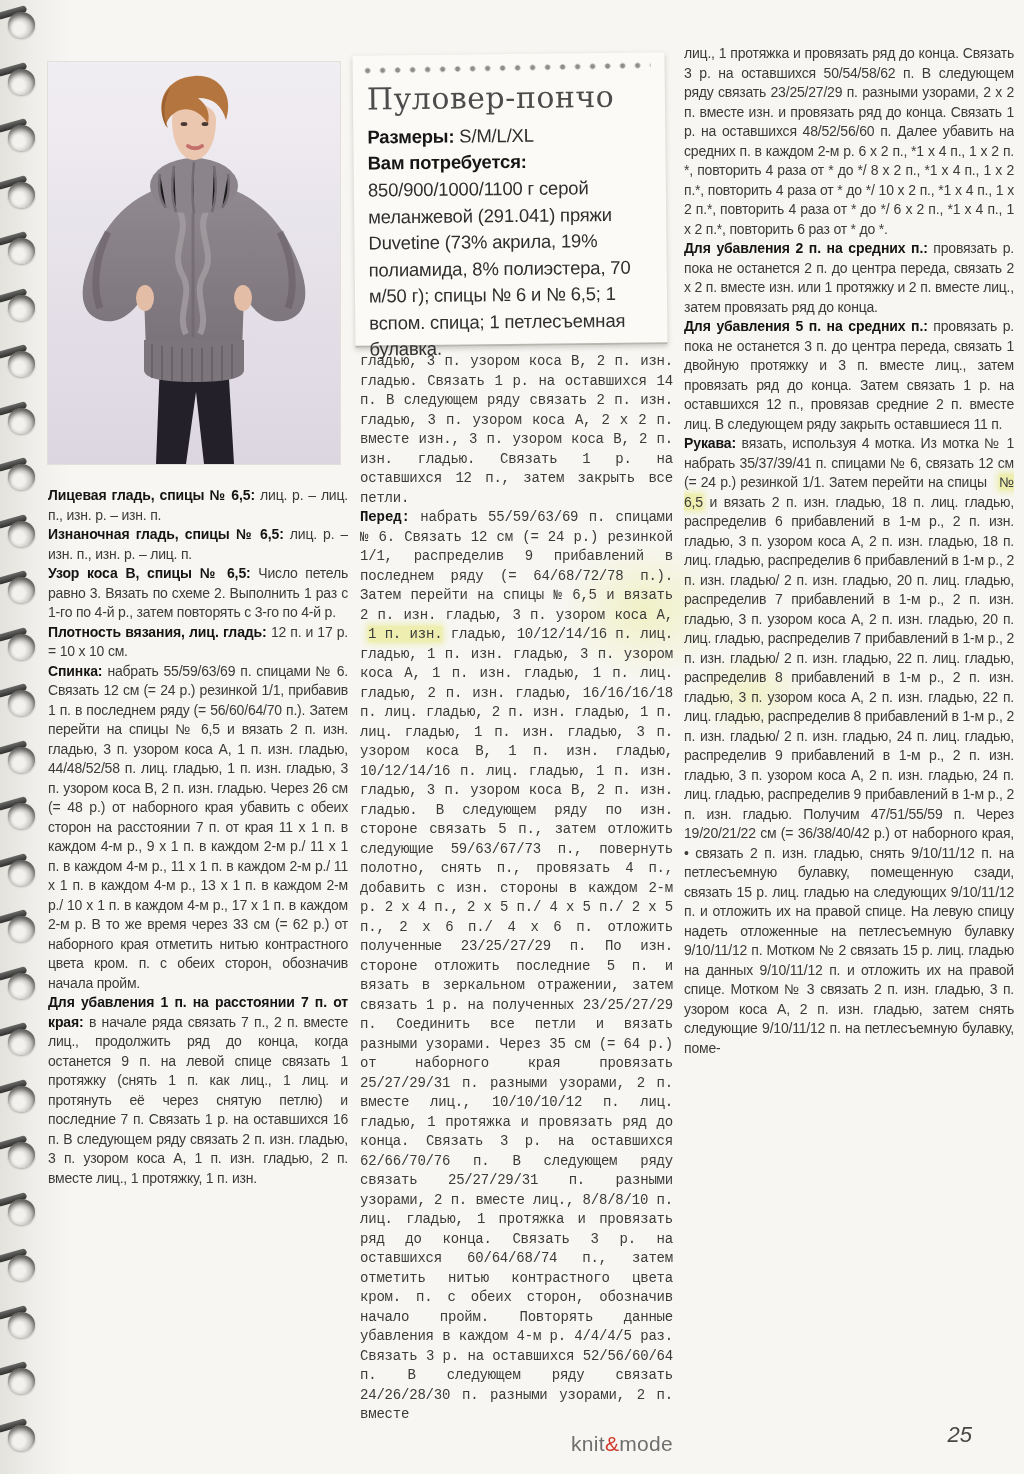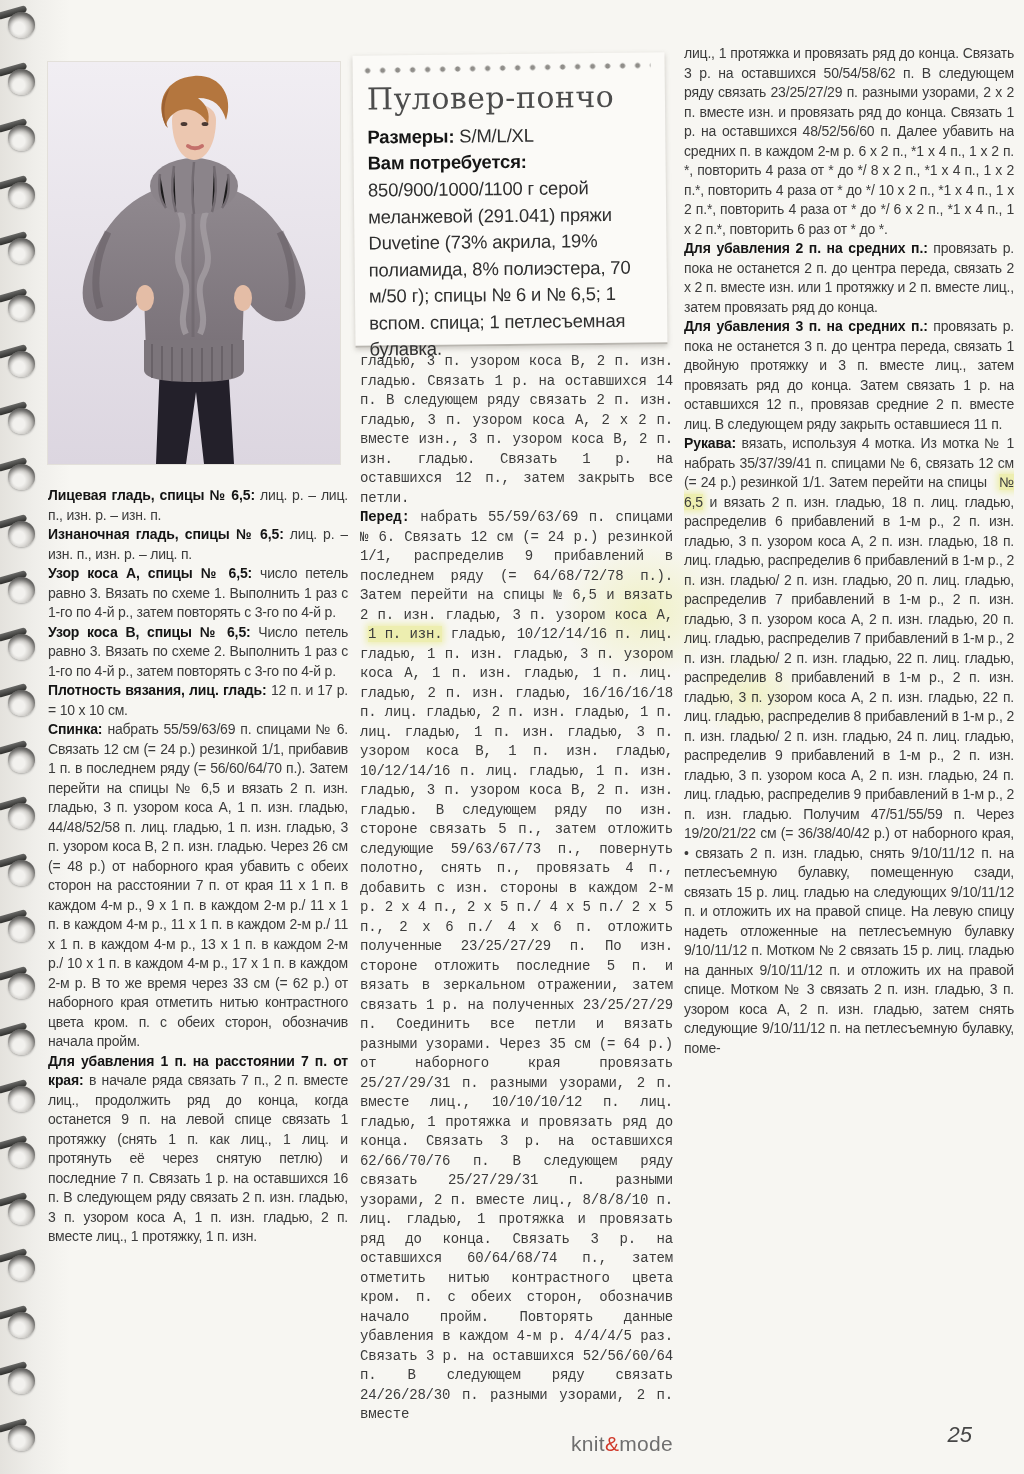--- a/index.html
+++ b/index.html
@@ -157,33 +157,32 @@
     <div class="row"><b>Вам потребуется:</b></div>
     <div class="materials">850/900/1000/1100 г серой меланжевой (291.041) пряжи Duvetine (73% акрила, 19% полиамида, 8% полиэстера, 70 м/50 г); спицы № 6 и № 6,5; 1 вспом. спица; 1 петлесъемная булавка.</div>
   </div>
 
   <div class="stain stain-a"></div>
   <div class="stain stain-b"></div>
 
   <div class="col col-left">
       <p class="para"><b>Лицевая гладь, спицы № 6,5:</b><span> лиц. р. – лиц. п., изн. р. – изн. п.</span></p>
       <p class="para"><b>Изнаночная гладь, спицы № 6,5:</b><span> лиц. р. – изн. п., изн. р. – лиц. п.</span></p>
-      <p class="para"><b>Узор коса А, спицы № 6,5:</b><span> число петель равно 3. Вязать по схеме 1. Выполнить 1 раз с 1-го по 4-й р., затем повторять с 3-го по 4-й р.</span></p>
       <p class="para"><b>Узор коса В, спицы № 6,5:</b><span> Число петель равно 3. Вязать по схеме 2. Выполнить 1 раз с 1-го по 4-й р., затем повторять с 3-го по 4-й р.</span></p>
       <p class="para"><b>Плотность вязания, лиц. гладь:</b><span> 12 п. и 17 р. = 10 х 10 см.</span></p>
       <p class="para"><b>Спинка:</b><span> набрать 55/59/63/69 п. спицами № 6. Связать 12 см (= 24 р.) резинкой 1/1, прибавив 1 п. в последнем ряду (= 56/60/64/70 п.). Затем перейти на спицы № 6,5 и вязать 2 п. изн. гладью, 3 п. узором коса А, 1 п. изн. гладью, 44/48/52/58 п. лиц. гладью, 1 п. изн. гладью, 3 п. узором коса В, 2 п. изн. гладью. Через 26 см (= 48 р.) от наборного края убавить с обеих сторон на расстоянии 7 п. от края 11 х 1 п. в каждом 4-м р., 9 х 1 п. в каждом 2-м р./ 11 х 1 п. в каждом 4-м р., 11 х 1 п. в каждом 2-м р./ 11 х 1 п. в каждом 4-м р., 13 х 1 п. в каждом 2-м р./ 10 х 1 п. в каждом 4-м р., 17 х 1 п. в каждом 2-м р. В то же время через 33 см (= 62 р.) от наборного края отметить нитью контрастного цвета кром. п. с обеих сторон, обозначив начала пройм.</span></p>
       <p class="para"><b>Для убавления 1 п. на расстоянии 7 п. от края:</b><span> в начале ряда связать 7 п., 2 п. вместе лиц., продолжить ряд до конца, когда останется 9 п. на левой спице связать 1 протяжку (снять 1 п. как лиц., 1 лиц. и протянуть её через снятую петлю) и последние 7 п. Связать 1 р. на оставшихся 16 п. В следующем ряду связать 2 п. изн. гладью, 3 п. узором коса А, 1 п. изн. гладью, 2 п. вместе лиц., 1 протяжку, 1 п. изн.</span></p>
     </div>
   <div class="col col-middle">
       <p class="para"><span>гладью, 3 п. узором коса В, 2 п. изн. гладью. Связать 1 р. на оставшихся 14 п. В следующем ряду связать 2 п. изн. гладью, 3 п. узором коса А, 2 х 2 п. вместе изн., 3 п. узором коса В, 2 п. изн. гладью. Связать 1 р. на оставшихся 12 п., затем закрыть все петли.</span></p>
       <p class="para"><b>Перед:</b><span> набрать 55/59/63/69 п. спицами № 6. Связать 12 см (= 24 р.) резинкой 1/1, распределив 9 прибавлений в последнем ряду (= 64/68/72/78 п.). Затем перейти на спицы № 6,5 и вязать 2 п. изн. гладью, 3 п. узором коса А, </span><span class="hl">1 п. изн.</span><span> гладью, 10/12/14/16 п. лиц. гладью, 1 п. изн. гладью, 3 п. узором коса А, 1 п. изн. гладью, 1 п. лиц. гладью, 2 п. изн. гладью, 16/16/16/18 п. лиц. гладью, 2 п. изн. гладью, 1 п. лиц. гладью, 1 п. изн. гладью, 3 п. узором коса В, 1 п. изн. гладью, 10/12/14/16 п. лиц. гладью, 1 п. изн. гладью, 3 п. узором коса В, 2 п. изн. гладью. В следующем ряду по изн. стороне связать 5 п., затем отложить следующие 59/63/67/73 п., повернуть полотно, снять п., провязать 4 п., добавить с изн. стороны в каждом 2-м р. 2 х 4 п., 2 х 5 п./ 4 х 5 п./ 2 х 5 п., 2 х 6 п./ 4 х 6 п. отложить полученные 23/25/27/29 п. По изн. стороне отложить последние 5 п. и вязать в зеркальном отражении, затем связать 1 р. на полученных 23/25/27/29 п. Соединить все петли и вязать разными узорами. Через 35 см (= 64 р.) от наборного края провязать 25/27/29/31 п. разными узорами, 2 п. вместе лиц., 10/10/10/12 п. лиц. гладью, 1 протяжка и провязать ряд до конца. Связать 3 р. на оставшихся 62/66/70/76 п. В следующем ряду связать 25/27/29/31 п. разными узорами, 2 п. вместе лиц., 8/8/8/10 п. лиц. гладью, 1 протяжка и провязать ряд до конца. Связать 3 р. на оставшихся 60/64/68/74 п., затем отметить нитью контрастного цвета кром. п. с обеих сторон, обозначив начало пройм. Повторять данные убавления в каждом 4-м р. 4/4/4/5 раз. Связать 3 р. на оставшихся 52/56/60/64 п. В следующем ряду связать 24/26/28/30 п. разными узорами, 2 п. вместе</span></p>
     </div>
   <div class="col col-right">
       <p class="para"><span>лиц., 1 протяжка и провязать ряд до конца. Связать 3 р. на оставшихся 50/54/58/62 п. В следующем ряду связать 23/25/27/29 п. разными узорами, 2 х 2 п. вместе изн. и провязать ряд до конца. Связать 1 р. на оставшихся 48/52/56/60 п. Далее убавить на средних п. в каждом 2-м р. 6 х 2 п., *1 х 4 п., 1 х 2 п. *, повторить 4 раза от * до */ 8 х 2 п., *1 х 4 п., 1 х 2 п.*, повторить 4 раза от * до */ 10 х 2 п., *1 х 4 п., 1 х 2 п.*, повторить 4 раза от * до */ 6 х 2 п., *1 х 4 п., 1 х 2 п.*, повторить 6 раз от * до *.</span></p>
       <p class="para"><b>Для убавления 2 п. на средних п.:</b><span> провязать р. пока не останется 2 п. до центра переда, связать 2 х 2 п. вместе изн. или 1 протяжку и 2 п. вместе лиц., затем провязать ряд до конца.</span></p>
-      <p class="para"><b>Для убавления 3 п. на средних п.:</b><span> провязать р. пока не останется 3 п. до центра переда, связать 1 двойную протяжку и 3 п. вместе лиц., затем провязать ряд до конца. Затем связать 1 р. на оставшихся 12 п., провязав средние 2 п. вместе лиц. В следующем ряду закрыть оставшиеся 11 п.</span></p>
+      <p class="para"><b>Для убавления 5 п. на средних п.:</b><span> провязать р. пока не останется 3 п. до центра переда, связать 1 двойную протяжку и 3 п. вместе лиц., затем провязать ряд до конца. Затем связать 1 р. на оставшихся 12 п., провязав средние 2 п. вместе лиц. В следующем ряду закрыть оставшиеся 11 п.</span></p>
       <p class="para"><b>Рукава:</b><span> вязать, используя 4 мотка. Из мотка № 1 набрать 35/37/39/41 п. спицами № 6, связать 12 см (= 24 р.) резинкой 1/1. Затем перейти на спицы </span><span class="hl">№ 6,5</span><span> и вязать 2 п. изн. гладью, 18 п. лиц. гладью, распределив 6 прибавлений в 1-м р., 2 п. изн. гладью, 3 п. узором коса А, 2 п. изн. гладью, 18 п. лиц. гладью, распределив 6 прибавлений в 1-м р., 2 п. изн. гладью/ 2 п. изн. гладью, 20 п. лиц. гладью, распределив 7 прибавлений в 1-м р., 2 п. изн. гладью, 3 п. узором коса А, 2 п. изн. гладью, 20 п. лиц. гладью, распределив 7 прибавлений в 1-м р., 2 п. изн. гладью/ 2 п. изн. гладью, 22 п. лиц. гладью, распределив 8 прибавлений в 1-м р., 2 п. изн. гладью, 3 п. узором коса А, 2 п. изн. гладью, 22 п. лиц. гладью, распределив 8 прибавлений в 1-м р., 2 п. изн. гладью/ 2 п. изн. гладью, 24 п. лиц. гладью, распределив 9 прибавлений в 1-м р., 2 п. изн. гладью, 3 п. узором коса А, 2 п. изн. гладью, 24 п. лиц. гладью, распределив 9 прибавлений в 1-м р., 2 п. изн. гладью. Получим 47/51/55/59 п. Через 19/20/21/22 см (= 36/38/40/42 р.) от наборного края, • связать 2 п. изн. гладью, снять 9/10/11/12 п. на петлесъемную булавку, помещенную сзади, связать 15 р. лиц. гладью на следующих 9/10/11/12 п. и отложить их на правой спице. На левую спицу надеть отложенные на петлесъемную булавку 9/10/11/12 п. Мотком № 2 связать 15 р. лиц. гладью на данных 9/10/11/12 п. и отложить их на правой спице. Мотком № 3 связать 2 п. изн. гладью, 3 п. узором коса А, 2 п. изн. гладью, затем снять следующие 9/10/11/12 п. на петлесъемную булавку, поме-</span></p>
     </div>
 
   <div class="brand"><span>knit</span><span class="amp">&amp;</span><span>mode</span></div>
   <div class="pagenum">25</div>
 
 </div>
 
 </body></html>

